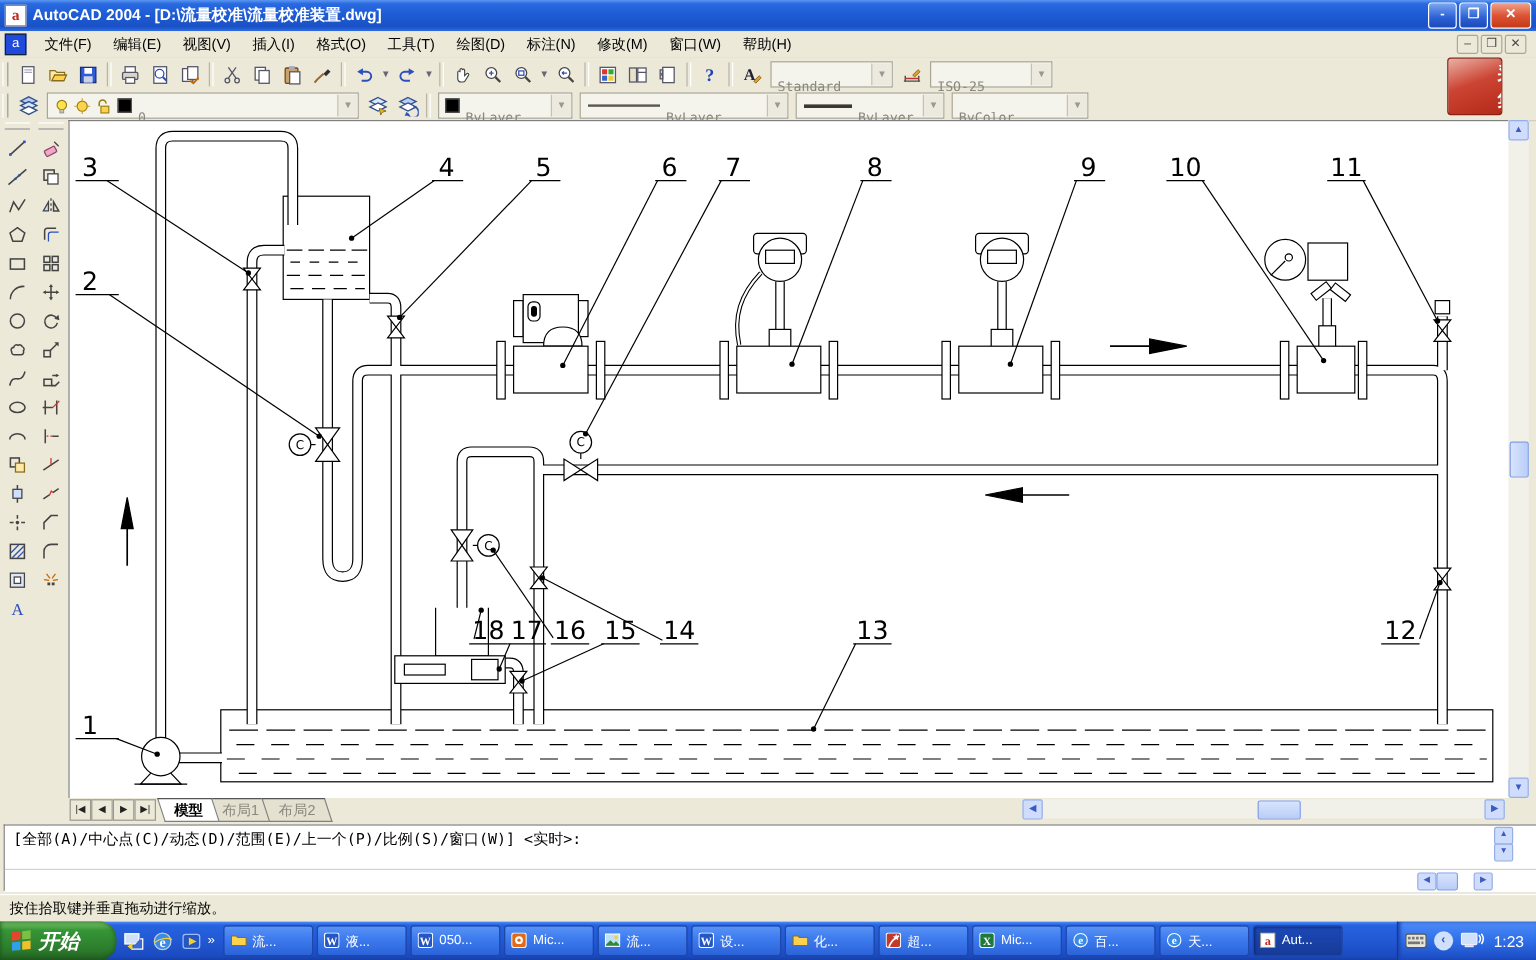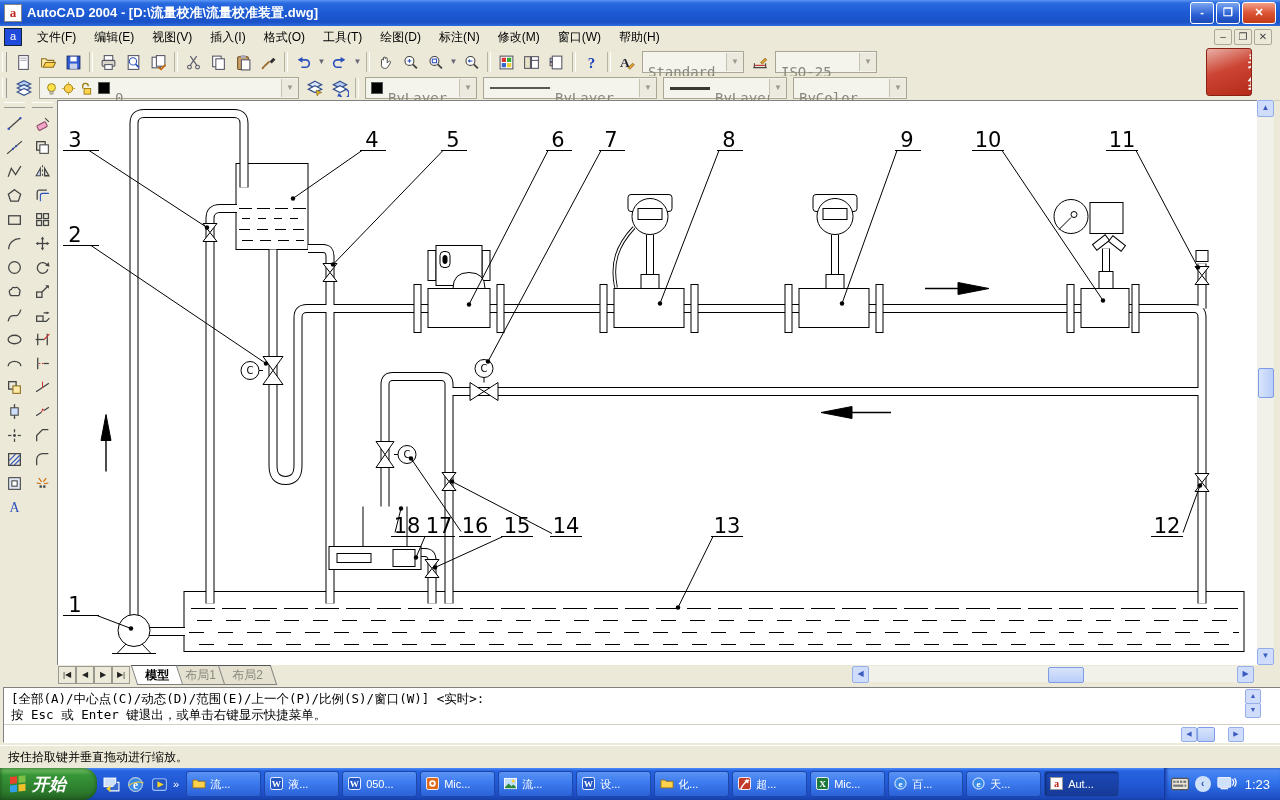--- a/index.html
+++ b/index.html
@@ -31,21 +31,21 @@
   #tb1{top:48px;height:28px;}
   #tb2{top:76px;height:24px;border-bottom:1px solid #d0cdbd;}
   .grip{width:3px;height:20px;border-left:1px solid #fff;border-right:1px solid #999;margin:0 4px 0 2px;}
   .tbtn{width:23px;height:22px;display:inline-flex;align-items:center;justify-content:center;
     border:1px solid transparent;border-radius:2px;}
   .tbtn svg{display:block;}
   .tsep{width:2px;height:20px;border-left:1px solid #b8b4a4;border-right:1px solid #fff;margin:0 3px;}
   .drop{width:11px;height:22px;font-size:8px;color:#667;line-height:22px;text-align:center;}
   .combo{height:20px;border:1px solid #a9a696;background:#f4f3ec;display:inline-flex;align-items:center;
     margin:0 3px;color:#8a887c;font-size:12px;}
-  .combo .val{padding:0 5px;white-space:nowrap;overflow:hidden;flex:1;font-family:"DejaVu Sans Mono",monospace;font-size:14px;margin-top:20px;}
+  .combo .val{padding:0 5px;white-space:nowrap;overflow:hidden;flex:1;font-family:"DejaVu Sans Mono",monospace;font-size:11px;margin-top:20px;}
   .combo .arrowbox{width:16px;height:18px;border-left:1px solid #c5c2b2;background:#eceadf;
     color:#9a9890;font-size:8px;text-align:center;line-height:17px;}
   .swatch{width:10px;height:10px;background:#000;margin-left:5px;border:1px solid #555;}
   .lineglyph{height:2px;background:#5a5850;width:60px;margin-left:6px;}
   .lineglyph.thick{height:3px;background:#3a3830;}
   
   #logo{left:1206px;top:48px;width:44px;height:46px;border:1px solid #8b2015;border-radius:3px;
     background:linear-gradient(160deg,#e9b0a6,#cc4433 45%,#b52a18);color:#fff;overflow:hidden;}
   #logo .txt{font-size:16px;font-weight:bold;text-align:center;margin-top:3px;letter-spacing:1px;margin-left:41px;}
   
@@ -850,21 +850,20 @@
   <span class="tab"><span>布局2</span></span>
 </div>
 <div class="sb-track abs" style="left:852px;top:666px;width:400px;height:16px"></div>
 <div class="sb-btn abs" style="left:852px;top:666px;width:15px;height:15px;font-size:8px;line-height:14px">◀</div>
 <div class="sb-thumb h abs" style="left:1048px;top:667px;width:34px;height:14px"></div>
 <div class="sb-btn abs" style="left:1237px;top:666px;width:15px;height:15px;font-size:8px;line-height:14px">▶</div>
 
 <div id="cmdwin" class="abs">
   <div id="cmdinner">
     <div class="cmdline" style="top:3px">[全部(A)/中心点(C)/动态(D)/范围(E)/上一个(P)/比例(S)/窗口(W)] &lt;实时&gt;:</div>
-    <div class="cmdline" style="top:19px">按 Esc 或 Enter 键退出，或单击右键显示快捷菜单。</div>
     <div id="cmddivider"></div>
   </div>
   <div class="sb-btn abs" style="left:1245px;top:3px;width:14px;height:13px;font-size:7px;line-height:12px">▲</div>
   <div class="sb-btn abs" style="left:1245px;top:17px;width:14px;height:13px;font-size:7px;line-height:12px">▼</div>
   <div class="sb-btn abs" style="left:1181px;top:41px;width:14px;height:13px;font-size:7px;line-height:12px">◀</div>
   <div class="sb-thumb h abs" style="left:1197px;top:41px;width:16px;height:13px"></div>
   <div class="sb-btn abs" style="left:1228px;top:41px;width:14px;height:13px;font-size:7px;line-height:12px">▶</div>
 </div>
 
 <div id="statusbar" class="abs">

